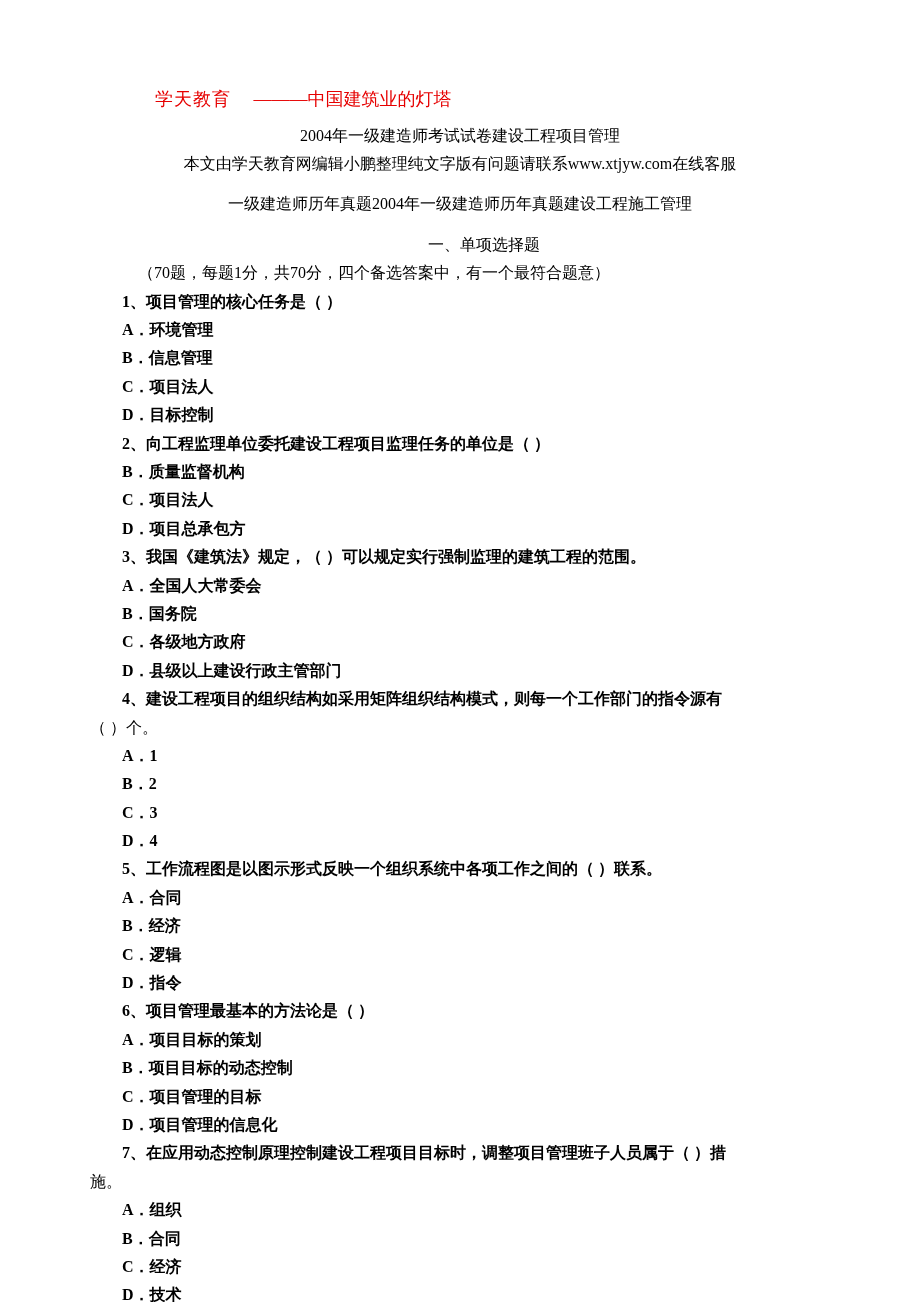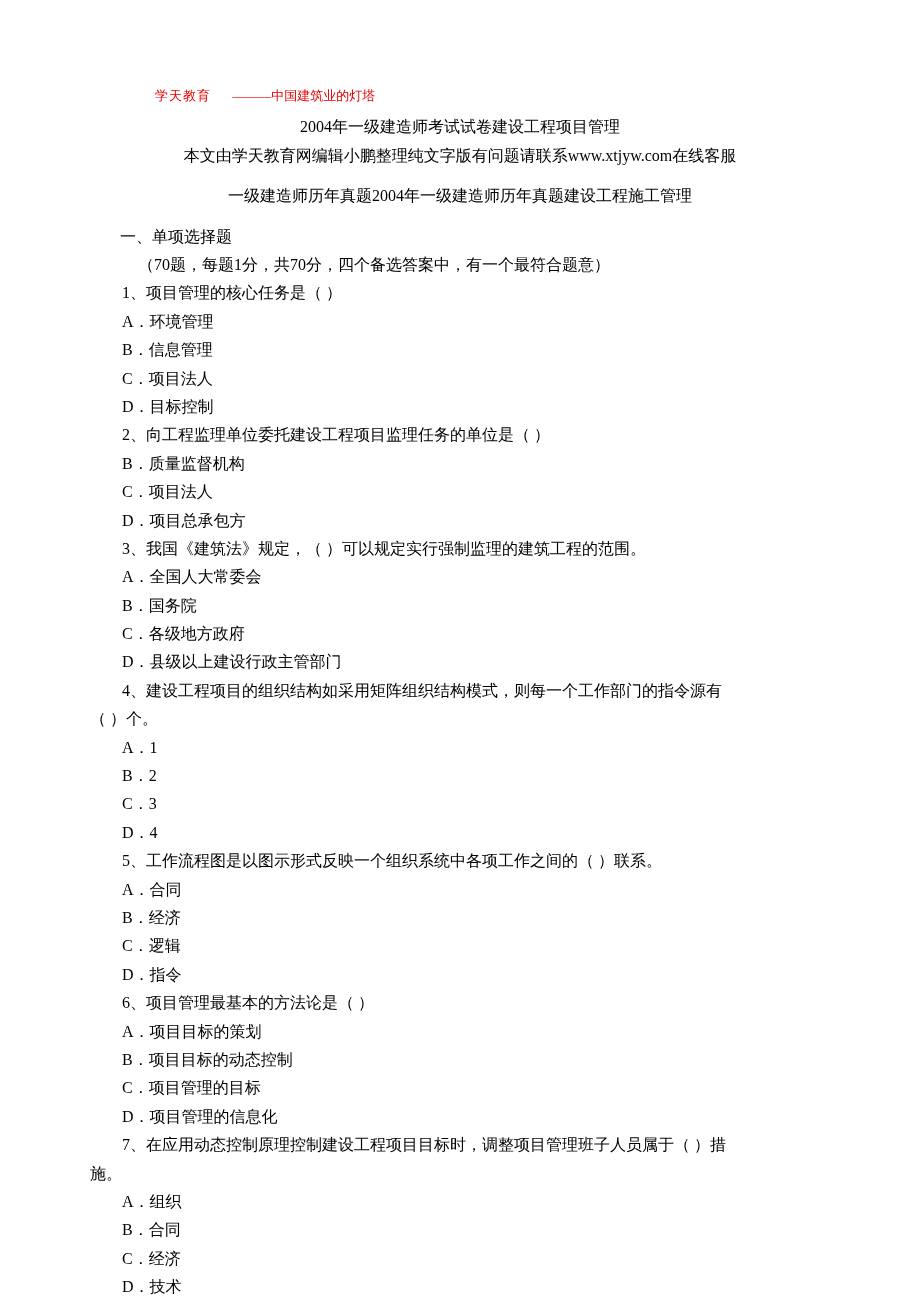--- a/index.html
+++ b/index.html
@@ -13,33 +13,33 @@
 }
 .page {
   width: 920px;
   min-height: 1302px;
   padding: 85px 90px 40px 90px;
   box-sizing: border-box;
   position: relative;
 }
 .header {
   color: #e60000;
-  font-size: 13px;
+  font-size: 18px;
   margin-bottom: 8px;
   margin-left: 65px;
 }
 .header .brand { letter-spacing: 1px; }
 .header .tag { margin-left: 18px; }
 .center { text-align: center; }
 .title { margin: 2px 0; }
 .subtitle1 { margin: 2px 0; }
 .subtitle2 { margin: 14px 0; }
-.section { margin: 2px 0 0 30px; }
+.section { margin: 2px 0 0 48px; text-align: center; }
 .hint { margin: 2px 0 0 48px; }
-.line { margin: 2px 0 0 32px; }
+.line { margin: 2px 0 0 32px; font-weight: bold; }
 .line-noindent { margin: 2px 0 0 0; }
 </style>
 </head>
 <body>
 
 <div class="page">
 
   <div class="header">
     <span class="brand">学天教育</span>
     <span class="tag">———中国建筑业的灯塔</span>

